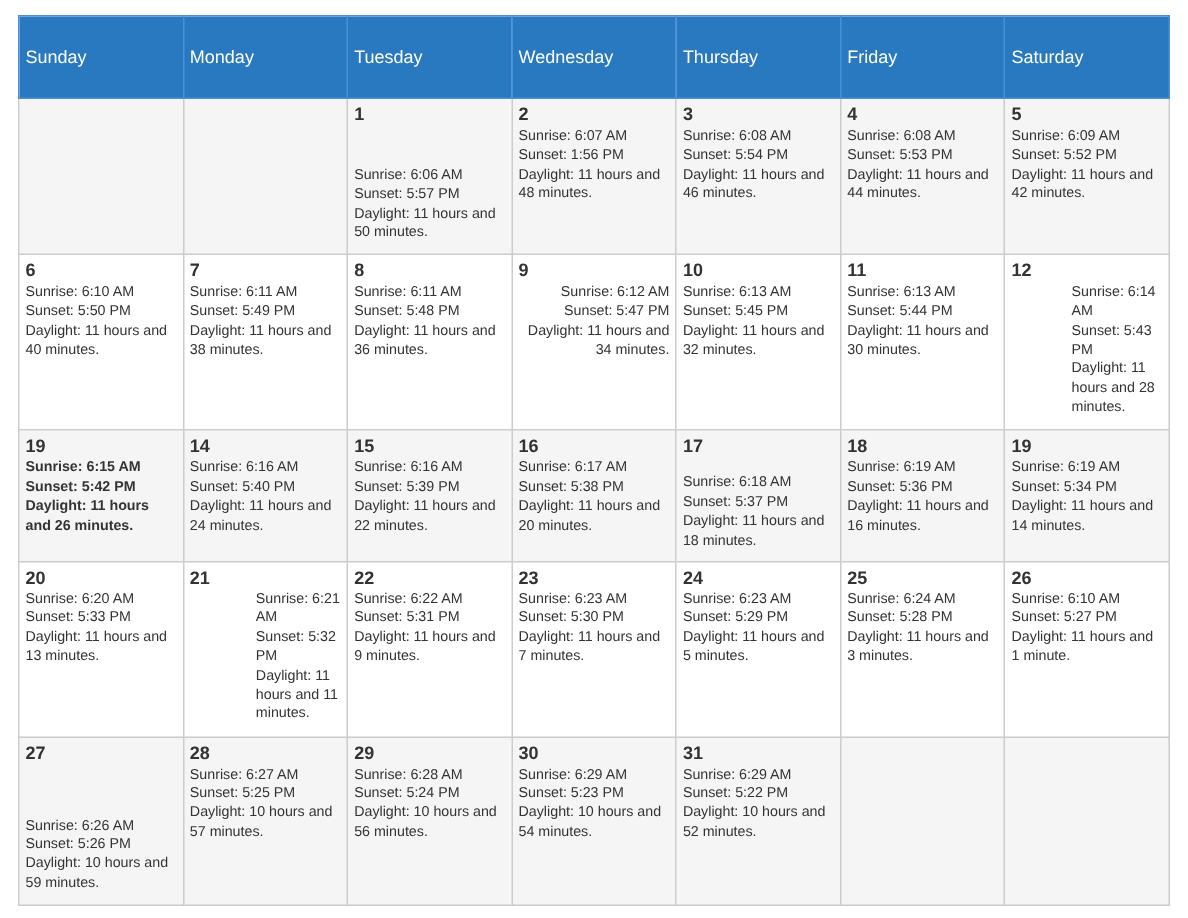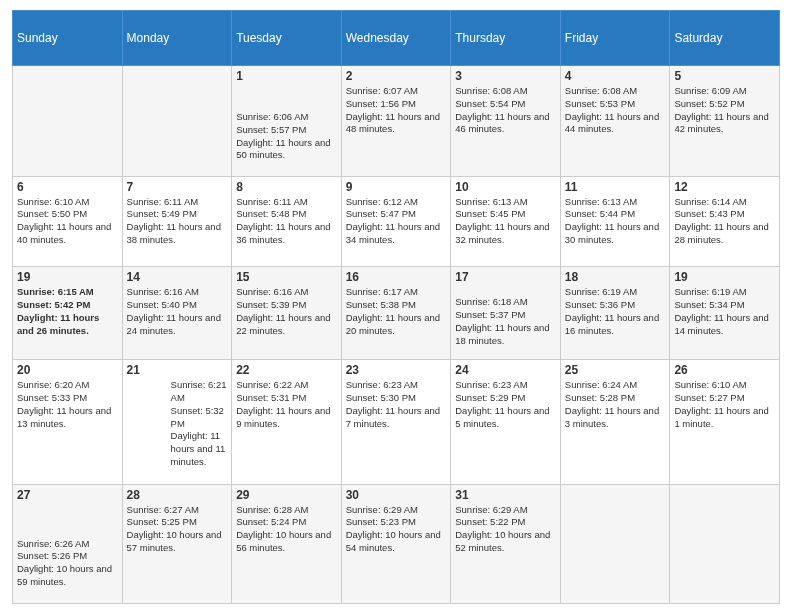--- a/index.html
+++ b/index.html
@@ -155,39 +155,39 @@
 Daylight: 11 hours and 38 minutes.</div>
           </td>
           <td>
             <span class="day-num">8</span>
             <div class="cell-text" style="white-space: pre-line;">Sunrise: 6:11 AM
 Sunset: 5:48 PM
 Daylight: 11 hours and 36 minutes.</div>
           </td>
           <td>
             <span class="day-num">9</span>
-            <div class="cell-text" style="white-space: pre-line;">Sunrise: 6:12 AM
+            <div class="cell-text" style="white-space: pre-line; text-align: right;">Sunrise: 6:12 AM
 Sunset: 5:47 PM
 Daylight: 11 hours and 34 minutes.</div>
           </td>
           <td>
             <span class="day-num">10</span>
             <div class="cell-text" style="white-space: pre-line;">Sunrise: 6:13 AM
 Sunset: 5:45 PM
 Daylight: 11 hours and 32 minutes.</div>
           </td>
           <td>
             <span class="day-num">11</span>
             <div class="cell-text" style="white-space: pre-line;">Sunrise: 6:13 AM
 Sunset: 5:44 PM
 Daylight: 11 hours and 30 minutes.</div>
           </td>
           <td>
             <span class="day-num">12</span>
-            <div class="cell-text" style="white-space: pre-line;">Sunrise: 6:14 AM
+            <div class="cell-text" style="white-space: pre-line; margin-left: 40px;">Sunrise: 6:14 AM
 Sunset: 5:43 PM
 Daylight: 11 hours and 28 minutes.</div>
           </td>
         </tr>
         <tr>
           <td>
             <span class="day-num">19</span>
             <div class="cell-text" style="white-space: pre-line; font-weight: bold;">Sunrise: 6:15 AM
 Sunset: 5:42 PM
 Daylight: 11 hours and 26 minutes.</div>

